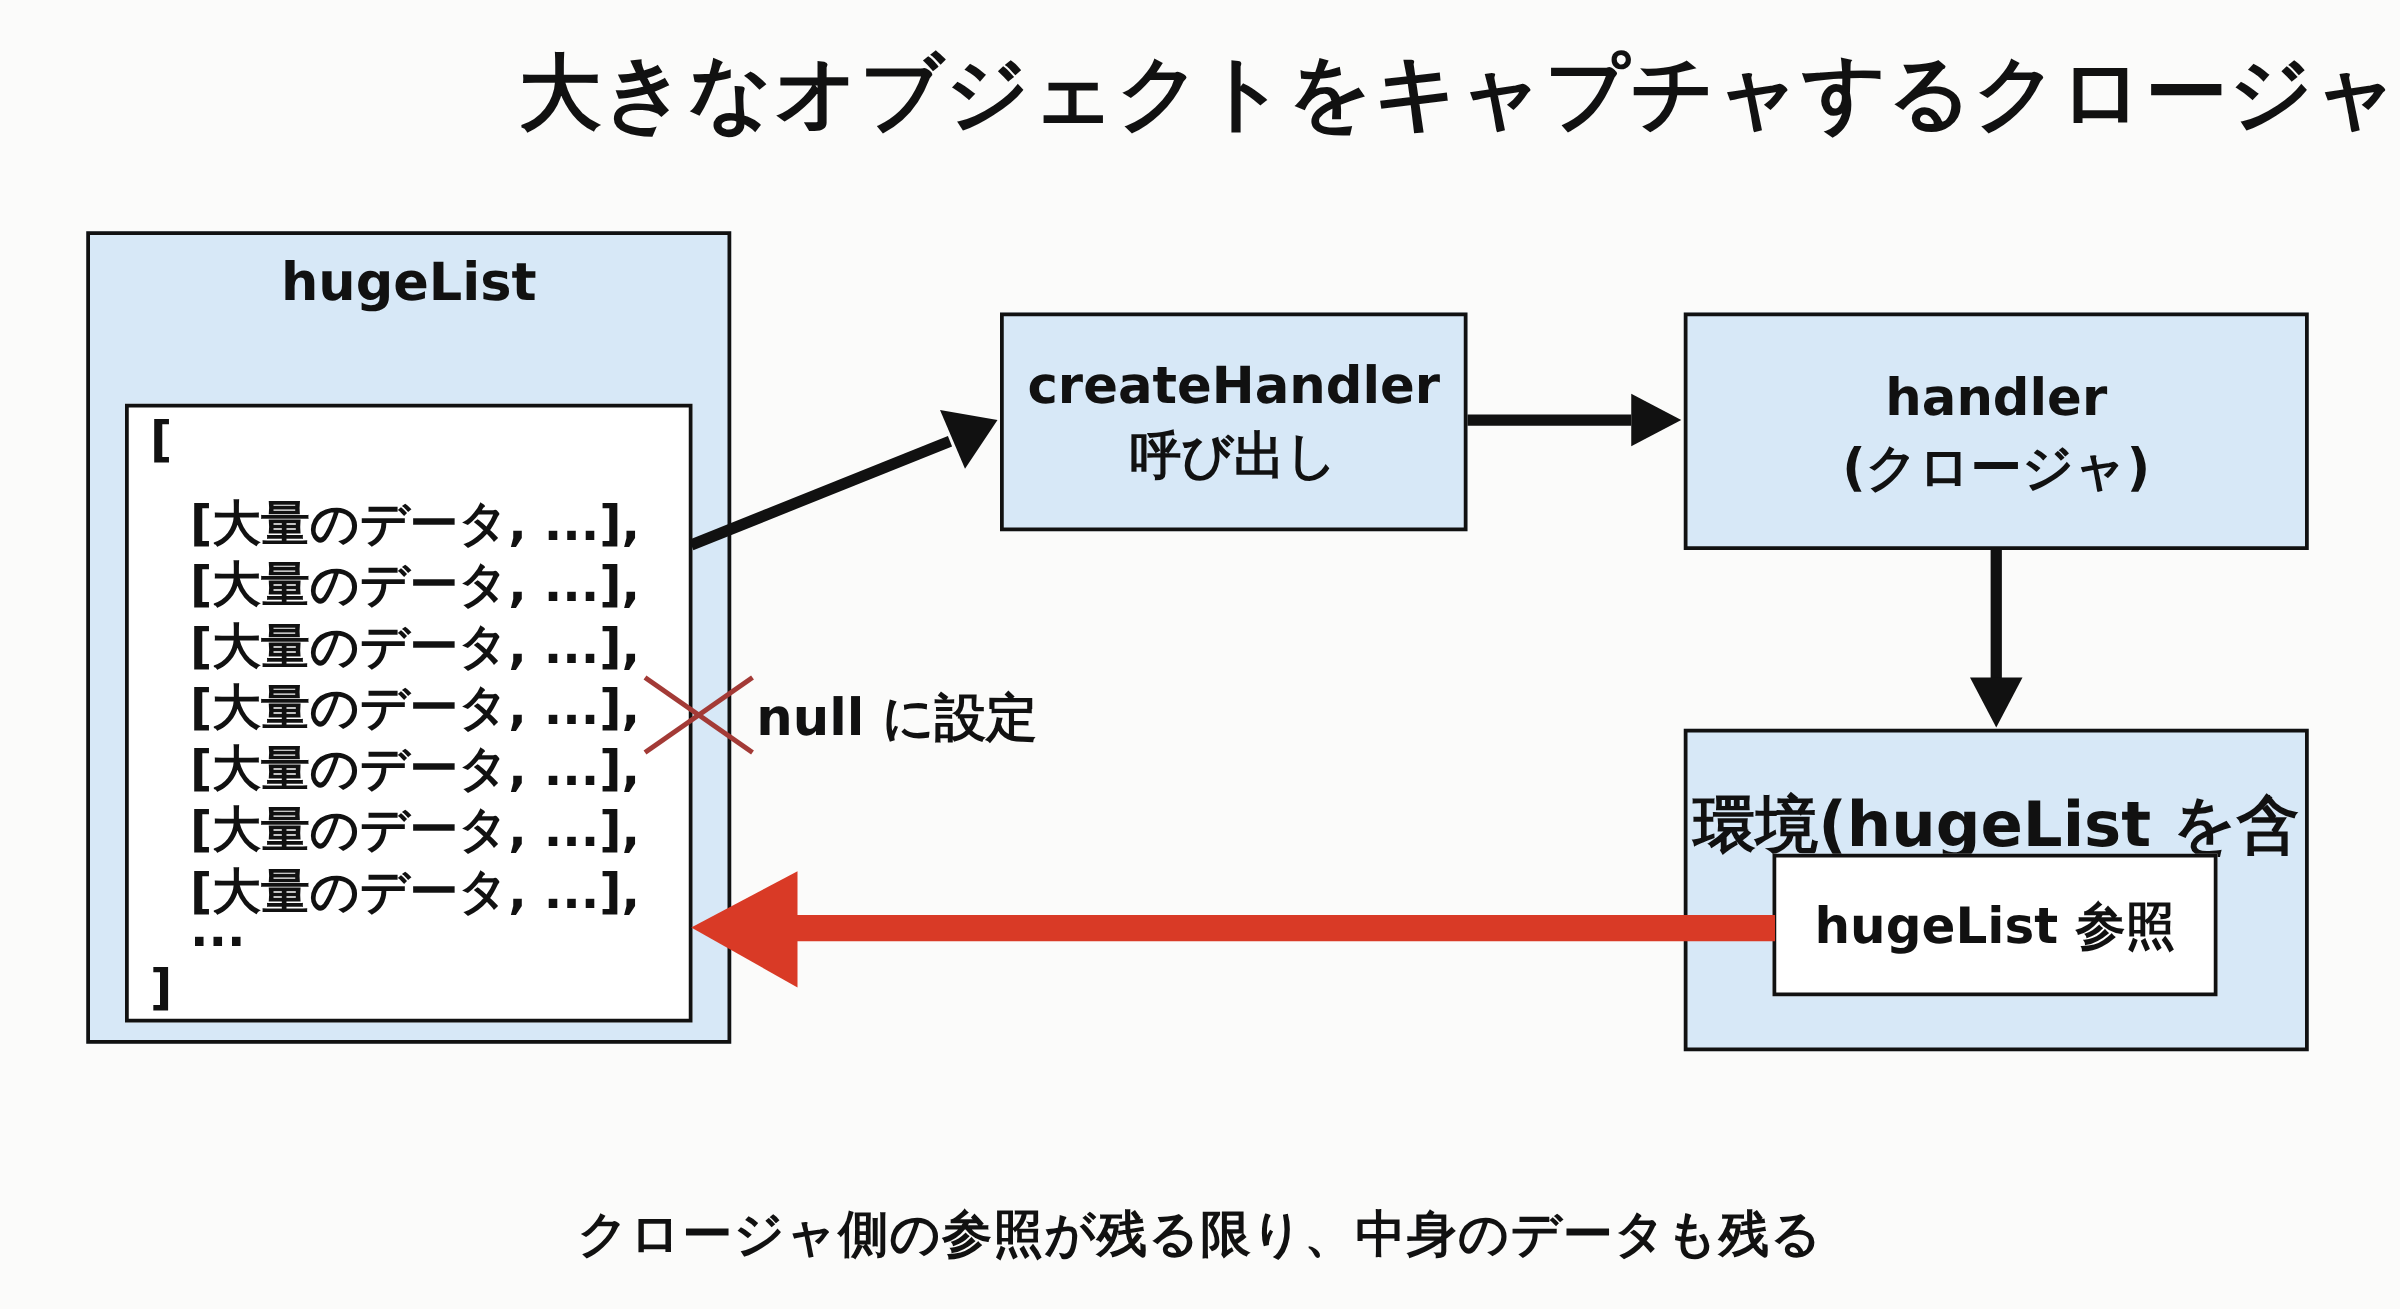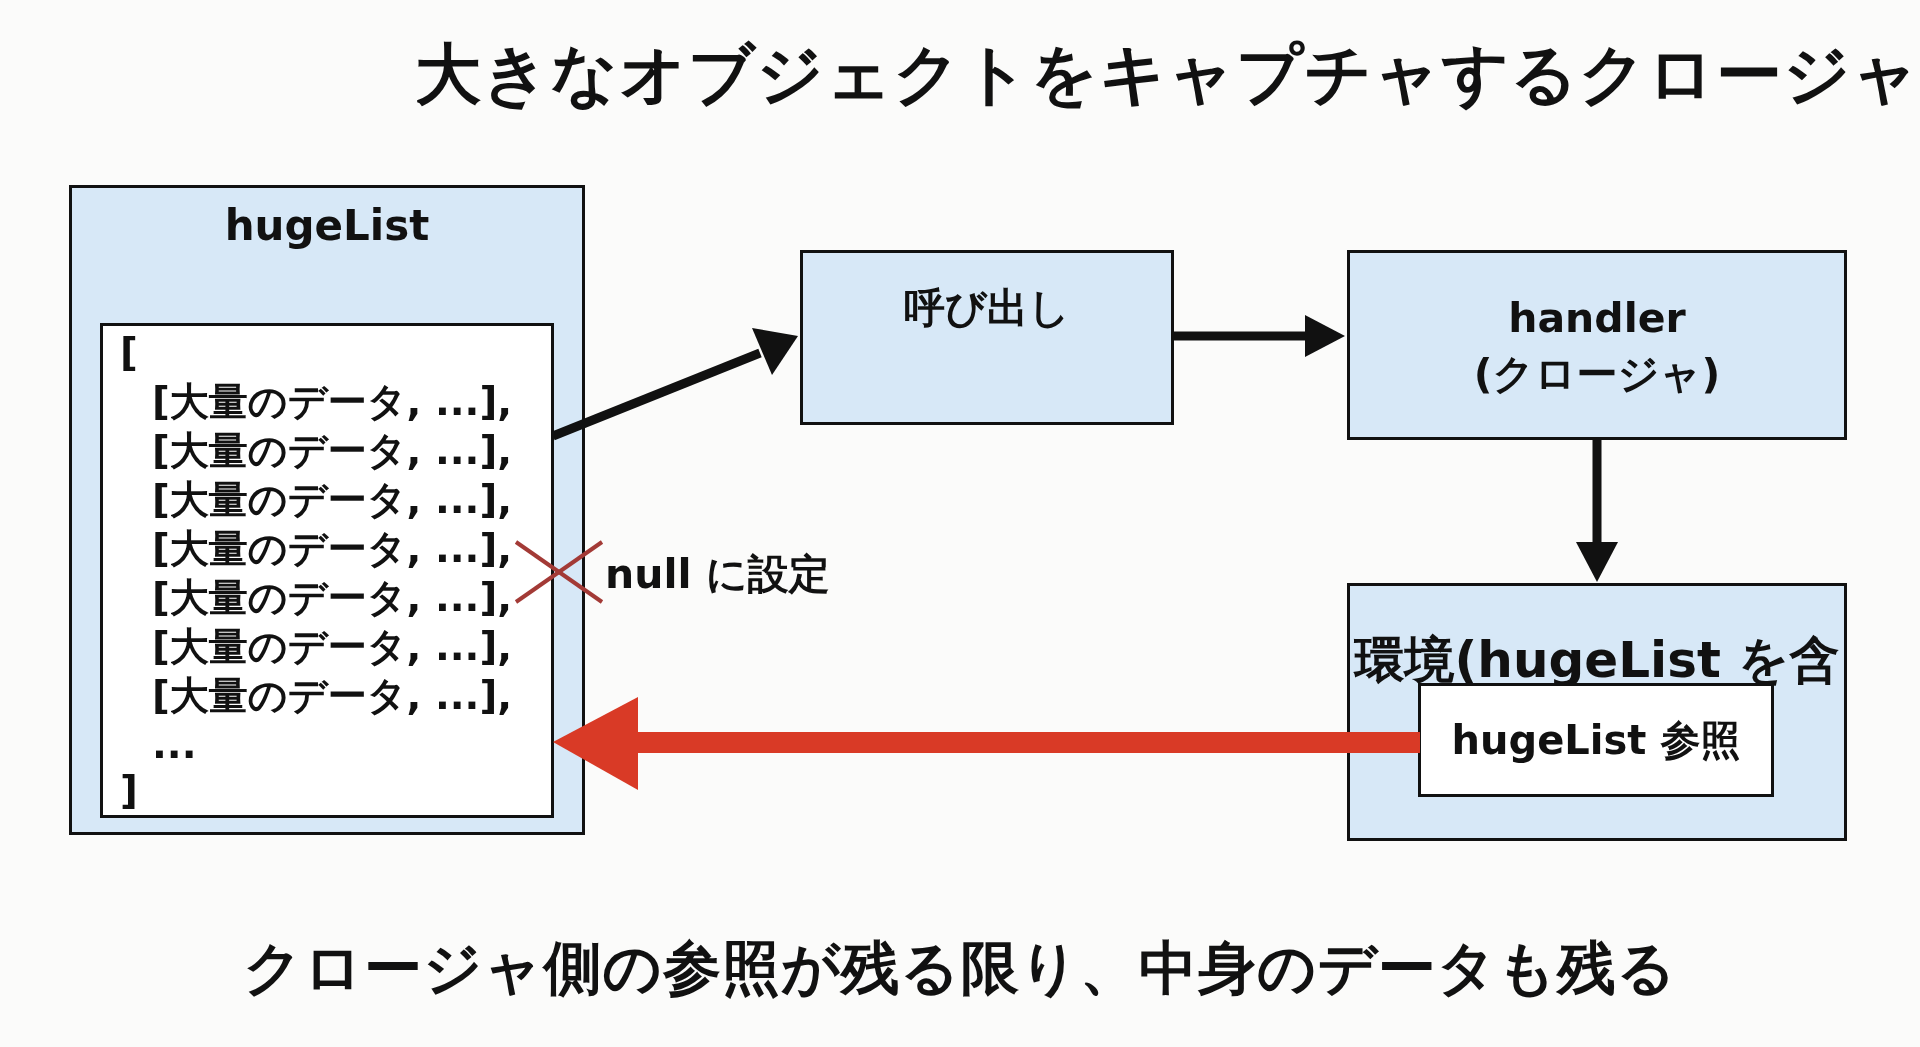--- a/index.html
+++ b/index.html
@@ -8,38 +8,38 @@
     background:#fbfbfa;
     font-family:"DejaVu Sans", "Liberation Sans", sans-serif;
     color:#111;
   }
   .abs { position:absolute; }
   .title {
     left:0; width:1920px; top:30px; text-align:right;
     font-size:66px; font-weight:bold; letter-spacing:1px;
   }
   .footer {
-    left:0; width:1920px; top:930px; text-align:center;
-    font-size:58px; font-weight:bold; letter-spacing:1px;
+    left:0; width:1920px; top:960px; text-align:center;
+    font-size:40px; font-weight:bold; letter-spacing:1px;
   }
   .box {
     background:#d7e8f7; border:3px solid #111; box-sizing:border-box;
   }
   .inner {
     background:#ffffff; border:3px solid #111; box-sizing:border-box;
   }
   #global-box { left:69px; top:185px; width:516px; height:650px; }
   #global-title {
     left:69px; width:516px; top:198px; text-align:center;
     font-size:42px; font-weight:bold; line-height:56px;
   }
   #list-box { left:100px; top:323px; width:454px; height:495px; }
   .list-line { font-size:39px; font-weight:bold; line-height:49px; white-space:pre; }
   #bracket-open { left:120px; top:328px; }
-  #list-items { left:152px; top:377px; }
+  #list-items { left:152px; top:395px; }
   #ellipsis { left:152px; top:720px; }
   #bracket-close { left:120px; top:766px; }
 
   #create-box { left:800px; top:250px; width:374px; height:175px; }
   #create-text {
     left:800px; width:374px; top:280px; text-align:center;
     font-size:41px; font-weight:bold; line-height:56px;
   }
   #handler-box { left:1347px; top:250px; width:500px; height:190px; }
   #handler-text {
@@ -79,20 +79,21 @@
   <div class="list-line">[大量のデータ, ...],</div>
   <div class="list-line">[大量のデータ, ...],</div>
   <div class="list-line">[大量のデータ, ...],</div>
   <div class="list-line">[大量のデータ, ...],</div>
 </div>
 <div id="ellipsis" class="abs list-line">...</div>
 <div id="bracket-close" class="abs list-line">]</div>
 
 <div id="create-box" class="abs box"></div>
 <div id="create-text" class="abs">
+  <div>createHandler</div>
   <div>呼び出し</div>
 </div>
 
 <div id="handler-box" class="abs box"></div>
 <div id="handler-text" class="abs">
   <div>handler</div>
   <div>(クロージャ)</div>
 </div>
 
 <div id="env-box" class="abs box"></div>

